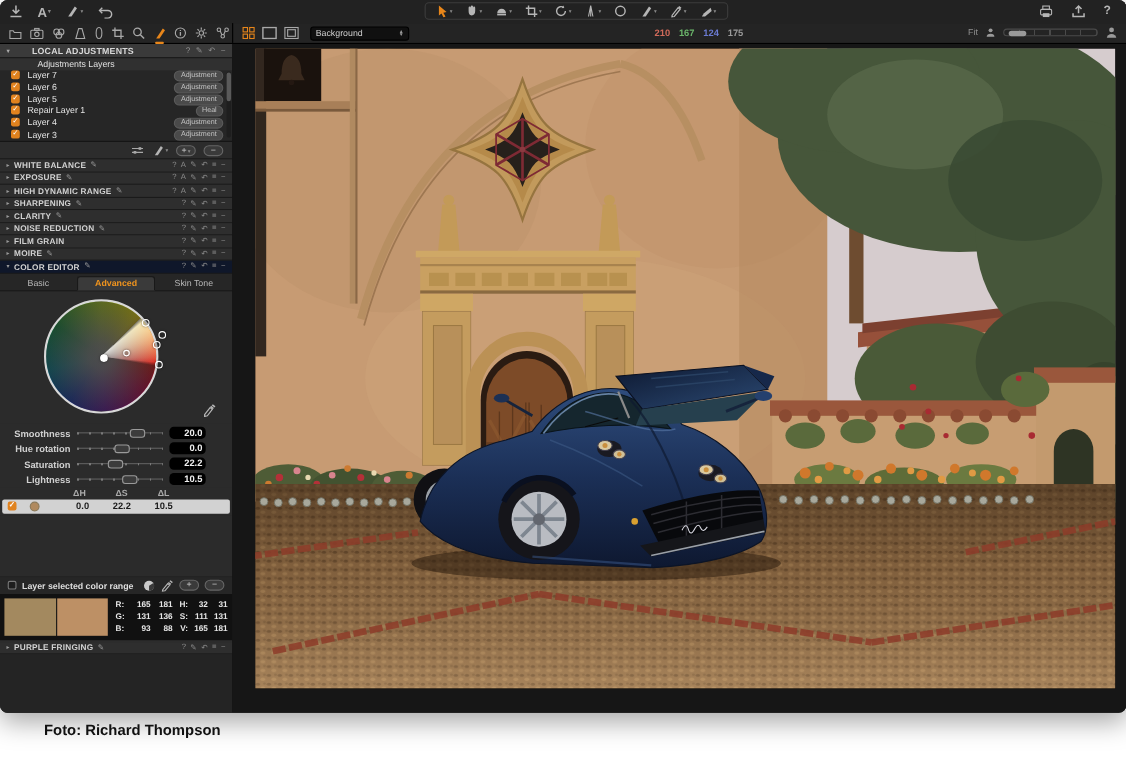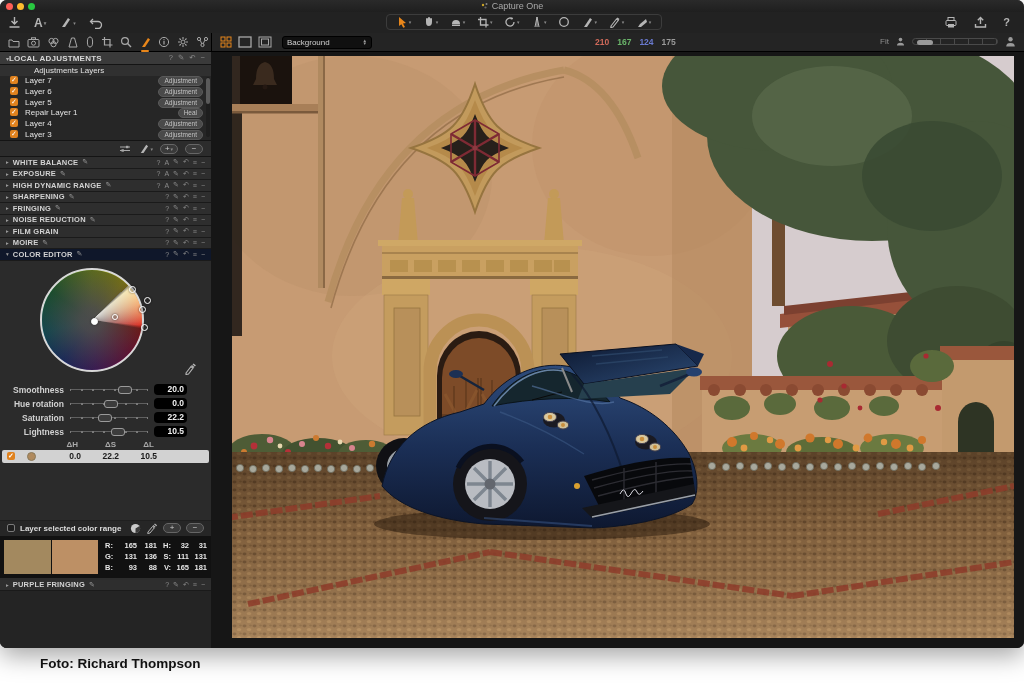--- a/index.html
+++ b/index.html
@@ -41,21 +41,21 @@
                background:repeating-linear-gradient(90deg, transparent 0 13px, #4a4a4a 13px 14px); }
   .zoomthumb { position:absolute; left:4px; top:0.5px; width:16px; height:5px; background:#9a9a9a; border-radius:3px; }
 
   
   .content { display:flex; height:636px; }
   .sidebar { width:211px; background:#2c2c2c; display:flex; flex-direction:column; font-size:8.5px; color:#c9c9c9; }
   .viewer { flex:1; background:#161616; position:relative; }
   .imgwrap { position:absolute; left:21px; top:4px; width:782px; height:582px; background:#000; }
 
   
-  .pheader { height:13px; background:#3a3a3a; border-bottom:1px solid #141414; display:flex; align-items:center; padding:0 6px; gap:0; }
+  .pheader { height:13px; background:#3a3a3a; border-bottom:1px solid #141414; display:flex; align-items:center; padding:0 6px; gap:20px; }
   .pheader .tri { font-size:6px; color:#aaa; }
   .pheader .plab { font-size:8px; font-weight:bold; color:#d8d8d8; letter-spacing:.2px; }
   .hicons { margin-left:auto; display:flex; gap:5px; align-items:center; color:#8f8f8f; font-size:7.5px; }
   .hicons span { line-height:1; }
 
   .layers { height:76px; background:#262626; overflow:hidden; position:relative; border-bottom:1px solid #141414; }
   .lhead { height:11px; display:flex; align-items:center; padding-left:34px; font-size:8px; color:#e0e0e0; background:#303030; }
   .lrow { height:10.8px; display:flex; align-items:flex-start; padding:0 8px 0 10px; gap:7px; }
   .cb { width:8px; height:8px; border-radius:2px; background:#e0821e; color:#fff; font-size:7px; line-height:8px; text-align:center; flex:0 0 auto; }
   .lname { font-size:8px; color:#e4e4e4; flex:1; }
@@ -126,32 +126,20 @@
   .caption { position:absolute; left:40px; top:656px; font-size:13.5px; font-weight:bold; color:#111; }
 
   svg.icon { display:block; }
 </style>
 </head>
 <body>
 
 <div class="page">
   <div class="win">
 
-    <div class="titlebar">
-      <div class="lights">
-        <span class="light" style="background:#ff5f57"></span>
-        <span class="light" style="background:#febc2e"></span>
-        <span class="light" style="background:#28c840"></span>
-      </div>
-      <div class="title"><svg class="" width="8" height="8" viewBox="0 0 8 8" style="display:inline">
-            <circle cx="2" cy="3" r="1.2" fill="#c9a227"></circle>
-            <circle cx="5.5" cy="2" r="1" fill="#888"></circle>
-            <circle cx="4.5" cy="5.5" r="1.1" fill="#666"></circle>
-          </svg><span>Capture One</span></div>
-    </div>
 
     <div class="row1">
       <div class="r1left">
         <span class="ic">
             <svg class="icon" width="13" height="13" viewBox="0 0 13 13">
               <path d="M6.5 1v6M3.5 5l3 3 3-3M1.5 11h10" stroke="#b5b5b5" stroke-width="1.4" fill="none"></path>
             </svg>
           </span>
         <span class="ic" style="font-size:12px; font-weight:bold;">A<span class="caret">▾</span></span>
         <span class="ic">
@@ -487,21 +475,21 @@
           <span class="picons">
               <span>?</span>
               <span>✎</span>
               <span>↶</span>
               <span>≡</span>
               <span>−</span>
             </span>
         </div>
         <div class="prow">
           <span class="tri">▸</span>
-          <span class="plab">FRINGING</span>
+          <span class="plab">CLARITY</span>
           <span class="pedit">✎</span>
           <span class="picons">
               <span>?</span>
               <span>✎</span>
               <span>↶</span>
               <span>≡</span>
               <span>−</span>
             </span>
         </div>
         <div class="prow">
@@ -544,20 +532,25 @@
           <span class="tri">▾</span>
           <span class="plab">COLOR EDITOR</span>
           <span class="pedit">✎</span>
           <span class="picons">
               <span>?</span>
               <span>✎</span>
               <span>↶</span>
               <span>≡</span>
               <span>−</span>
             </span>
+        </div>
+        <div class="tabs">
+          <span class="tab">Basic</span>
+          <span class="tab active">Advanced</span>
+          <span class="tab">Skin Tone</span>
         </div>
 
         <div class="wheelarea">
           <div class="wheel">
             <i class="desat"></i>
               <i class="glow"></i>
               <i class="dim"></i>
             <span class="dot" style="left:86.5px; top:16.5px;"></span>
             <span class="dot" style="left:97px;   top:36.5px;"></span>
             <span class="dot" style="left:101.5px;top:27.5px;"></span>

